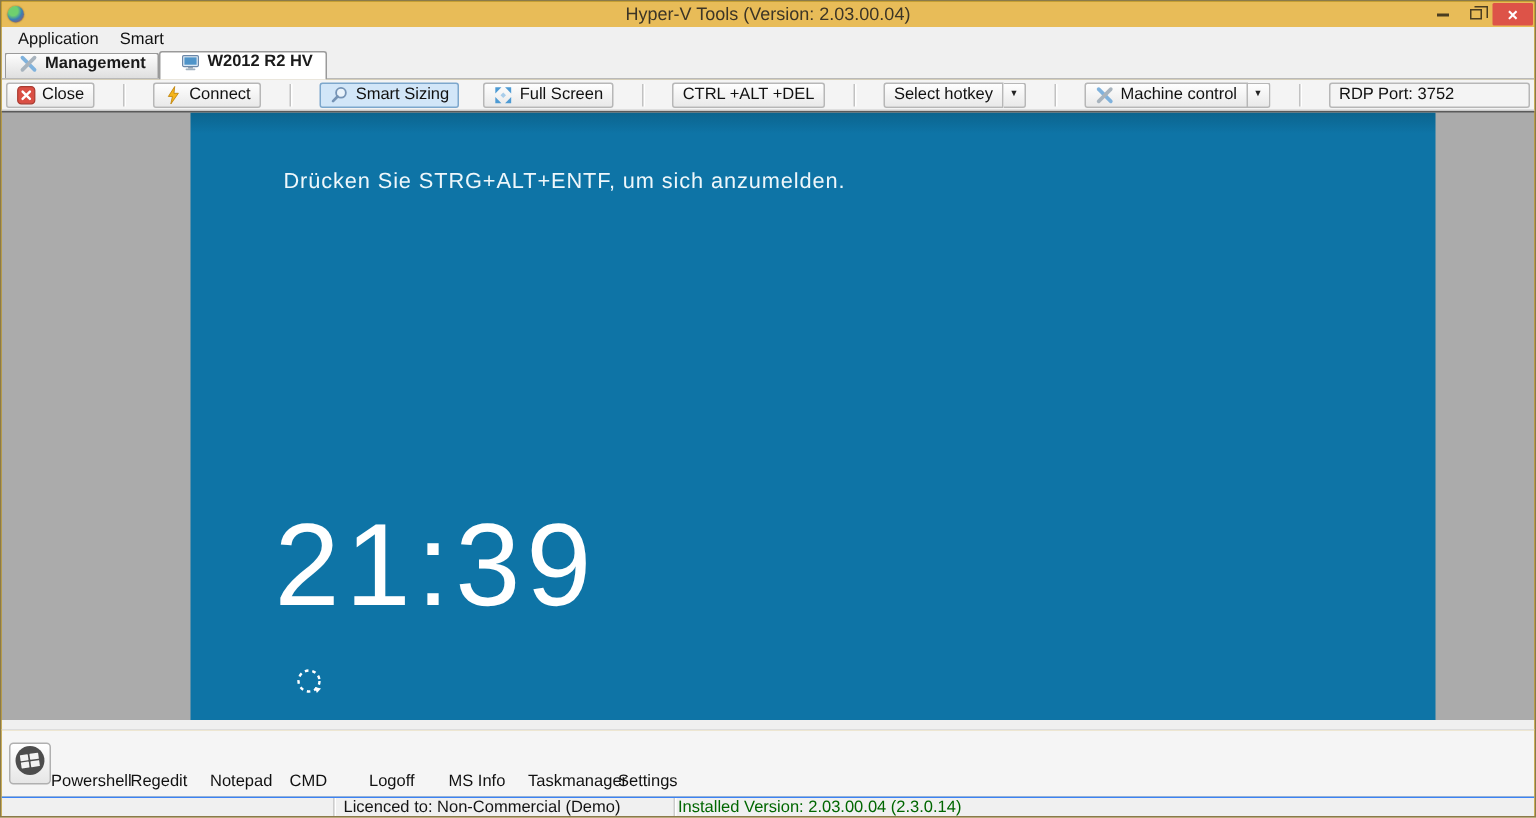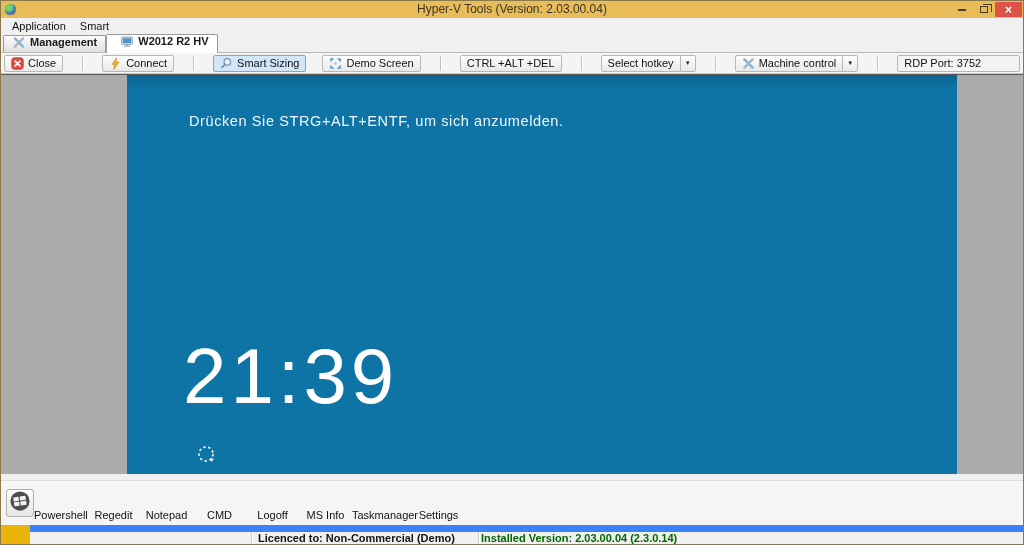--- a/index.html
+++ b/index.html
@@ -65,25 +65,25 @@
   .vm-clock { position:absolute; left:56px; top:262px; color:#fff; font-size:78px; font-weight:100;
               letter-spacing:4px; line-height:1; }
   .spinner { position:absolute; left:68px; top:368px; width:22px; height:22px; }
 
   
   .gapstrip { flex:0 0 7px; background:#f0f0f0; border-bottom:1px solid #dddddd; }
   .bottombar { flex:0 0 36px; background:#f5f5f5; display:flex; align-items:center; padding-left:5px; }
   .winlogo-btn { width:28px; height:28px; border:1px solid #b0b0b0; border-radius:3px;
                  background:linear-gradient(#ffffff,#e6e6e6); display:flex; align-items:center; justify-content:center; }
   .winlogo-btn svg { width:22px; height:22px; }
-  .bitem { width:53px; text-align:center; font-size:11px; color:#111; padding:4px 0;margin-top:24px; }
-
-  
-  .statusbar { flex:0 0 13px; background:#f0f0f0; border-top:7px solid #3b82f6; display:flex;
-               align-items:center; font-size:11px; font-weight:bold;margin-left:29px; }
+  .bitem { width:53px; font-size:11px; color:#111; padding:4px 0;margin-top:24px; }
+
+  
+  .statusbar { flex:0 0 13px; background:#f0f0f0; border-top:1px solid #3b82f6; display:flex;
+               align-items:center; font-size:11px; font-weight:normal; }
   .sb-spacer { width:222px; height:100%; border-right:1px solid #cdcdcd; box-shadow:1px 0 0 #fff; }
   .sb-license { width:227px; height:100%; display:flex; align-items:center; padding-left:6px;
                 color:#141414; border-right:1px solid #cdcdcd; box-shadow:1px 0 0 #fff; }
   .sb-version { height:100%; display:flex; align-items:center; padding-left:2px; color:#006600; }
 </style>
 </head>
 <body>
 
 <div class="window">
 
@@ -162,21 +162,21 @@
     <div class="tbtn">
       <span class="icn">
         <svg viewBox="0 0 16 16" fill="#4e9bd4">
             <path d="M1.5 1.5 h5 l-5 5 Z"></path>
             <path d="M14.5 1.5 h-5 l5 5 Z"></path>
             <path d="M1.5 14.5 v-5 l5 5 Z"></path>
             <path d="M14.5 14.5 v-5 l-5 5 Z"></path>
             <rect x="6.4" y="6.4" width="3.2" height="3.2" fill="#a9cdea" transform="rotate(45 8 8)"></rect>
           </svg>
       </span>
-      <span>Demo Screen</span>
+      <span>Full Screen</span>
     </div>
     <span class="tsep"></span>
     <div class="tbtn">
       <span>CTRL +ALT +DEL</span>
     </div>
     <span class="tsep"></span>
     <div style="display:flex;">
       <div class="tbtn split-main">
         <span>Select hotkey</span>
       </div>

